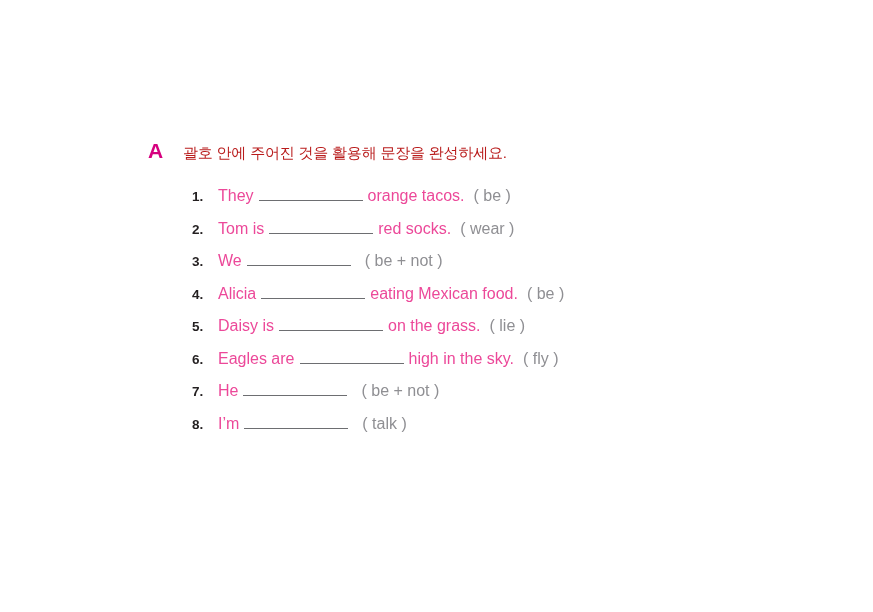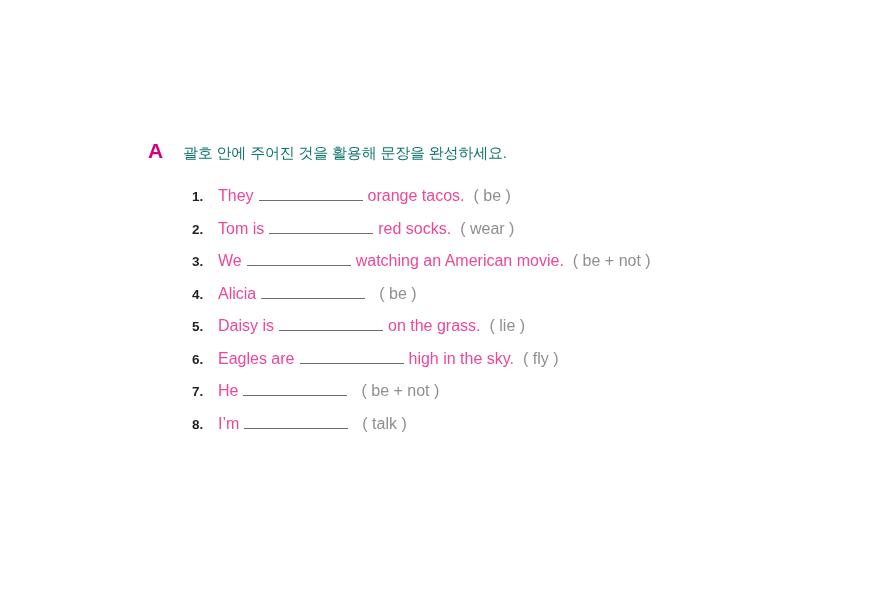--- a/index.html
+++ b/index.html
@@ -29,21 +29,21 @@
   .section-letter {
     font-size: 21px;
     font-weight: bold;
     color: #d6007f;
     width: 35px;
     flex: 0 0 35px;
     line-height: 1;
   }
   .section-instruction {
     font-size: 15px;
-    color: #0f766e;
+    color: #b91c1c;
     letter-spacing: -0.2px;
   }
   .items {
     margin-left: 44px;
   }
   .item {
     display: flex;
     align-items: baseline;
     margin-bottom: 11.5px;
     font-size: 16px;
@@ -98,28 +98,28 @@
       <span class="item-text">Tom is</span>
       <span class="blank" style="width:104px"></span>
       <span class="item-text">red socks.</span>
       <span class="hint">( wear )</span>
     </div>
 
     <div class="item">
       <span class="item-num">3.</span>
       <span class="item-text">We</span>
       <span class="blank" style="width:104px"></span>
-      <span class="item-text">watching an American movie.</span>
       <span class="hint">( be + not )</span>
     </div>
 
     <div class="item">
       <span class="item-num">4.</span>
       <span class="item-text">Alicia</span>
       <span class="blank" style="width:104px"></span>
+      <span class="item-text">eating Mexican food.</span>
       <span class="hint">( be )</span>
     </div>
 
     <div class="item">
       <span class="item-num">5.</span>
       <span class="item-text">Daisy is</span>
       <span class="blank" style="width:104px"></span>
       <span class="item-text">on the grass.</span>
       <span class="hint">( lie )</span>
     </div>

